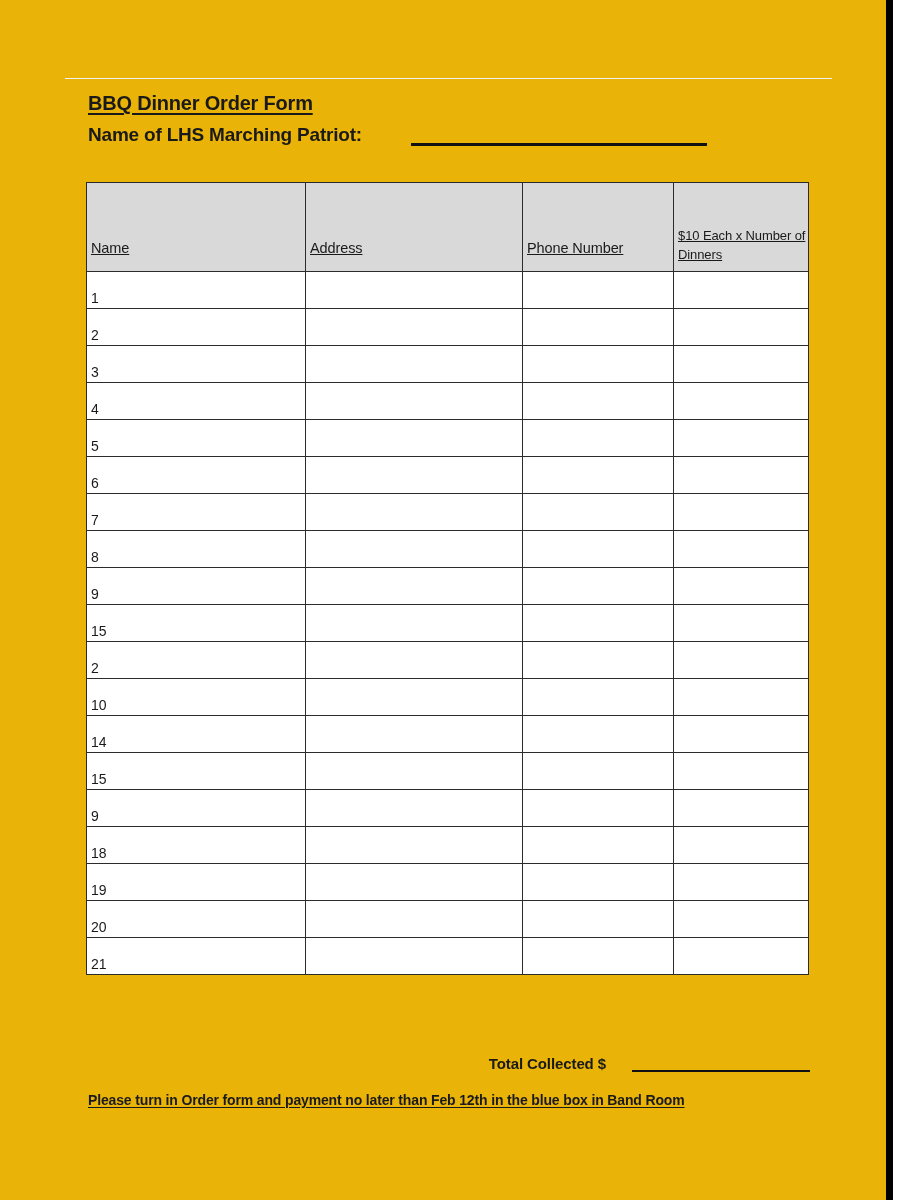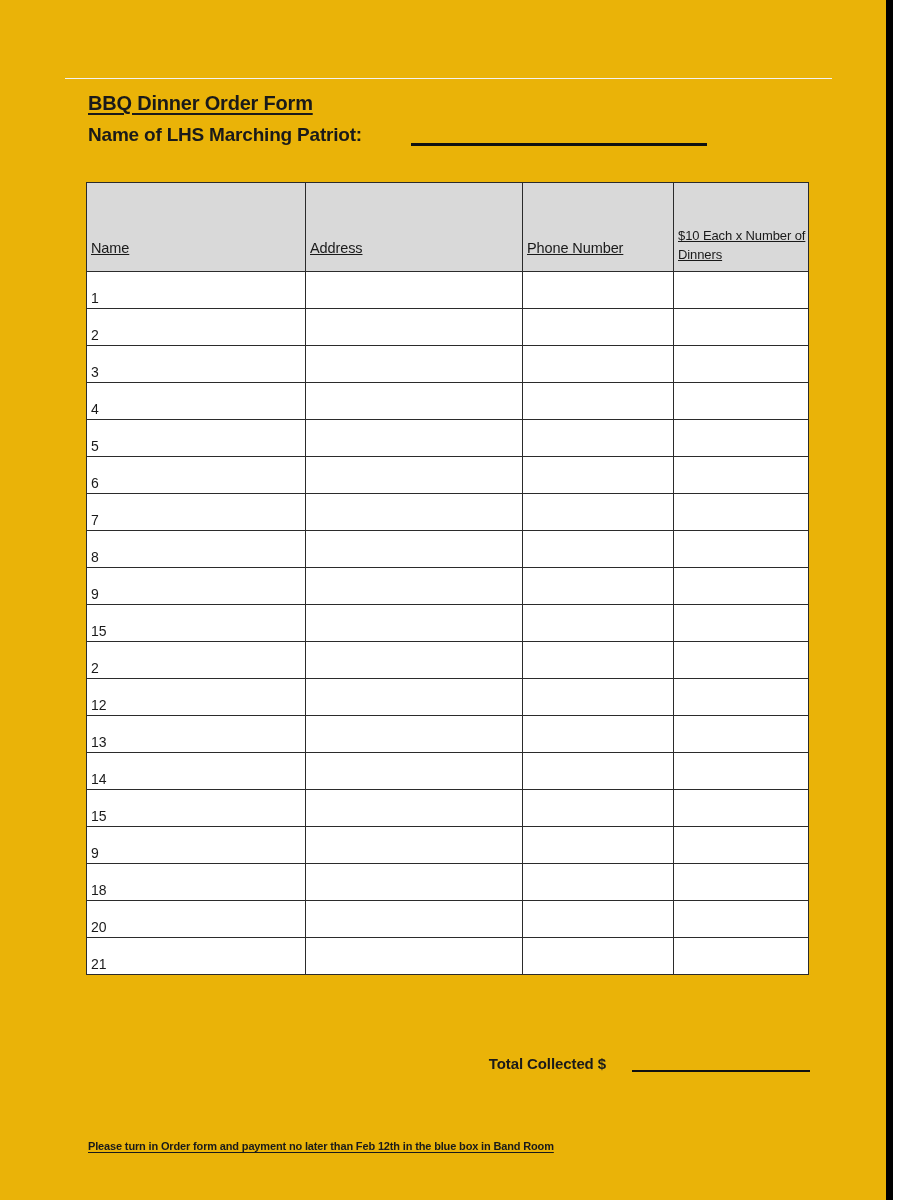--- a/index.html
+++ b/index.html
@@ -146,27 +146,26 @@
     width: 178px;
     border-bottom: 2.5px solid #111111;
     height: 12px;
   }
 
   
   #footer-note {
     position: absolute;
     left: 88px;
     top: 1092px;
-    font-size: 11px;
+    font-size: 14px;
     font-weight: bold;
     letter-spacing: -0.15px;
     text-decoration: underline;
     text-underline-offset: 2px;
     white-space: nowrap;
-    margin-top: 48px;
   }
 </style>
 </head>
 <body>
 
 <div id="page">
 
   <div id="top-rule"></div>
 
   <div id="heading">
@@ -258,27 +257,21 @@
           <td></td>
           <td></td>
         </tr>
         <tr>
           <td>2</td>
           <td></td>
           <td></td>
           <td></td>
         </tr>
         <tr>
-          <td>12</td>
-          <td></td>
-          <td></td>
-          <td></td>
-        </tr>
-        <tr>
-          <td>13</td>
+          <td>10</td>
           <td></td>
           <td></td>
           <td></td>
         </tr>
         <tr>
           <td>14</td>
           <td></td>
           <td></td>
           <td></td>
         </tr>
@@ -289,20 +282,26 @@
           <td></td>
         </tr>
         <tr>
           <td>9</td>
           <td></td>
           <td></td>
           <td></td>
         </tr>
         <tr>
           <td>18</td>
+          <td></td>
+          <td></td>
+          <td></td>
+        </tr>
+        <tr>
+          <td>19</td>
           <td></td>
           <td></td>
           <td></td>
         </tr>
         <tr>
           <td>20</td>
           <td></td>
           <td></td>
           <td></td>
         </tr>

